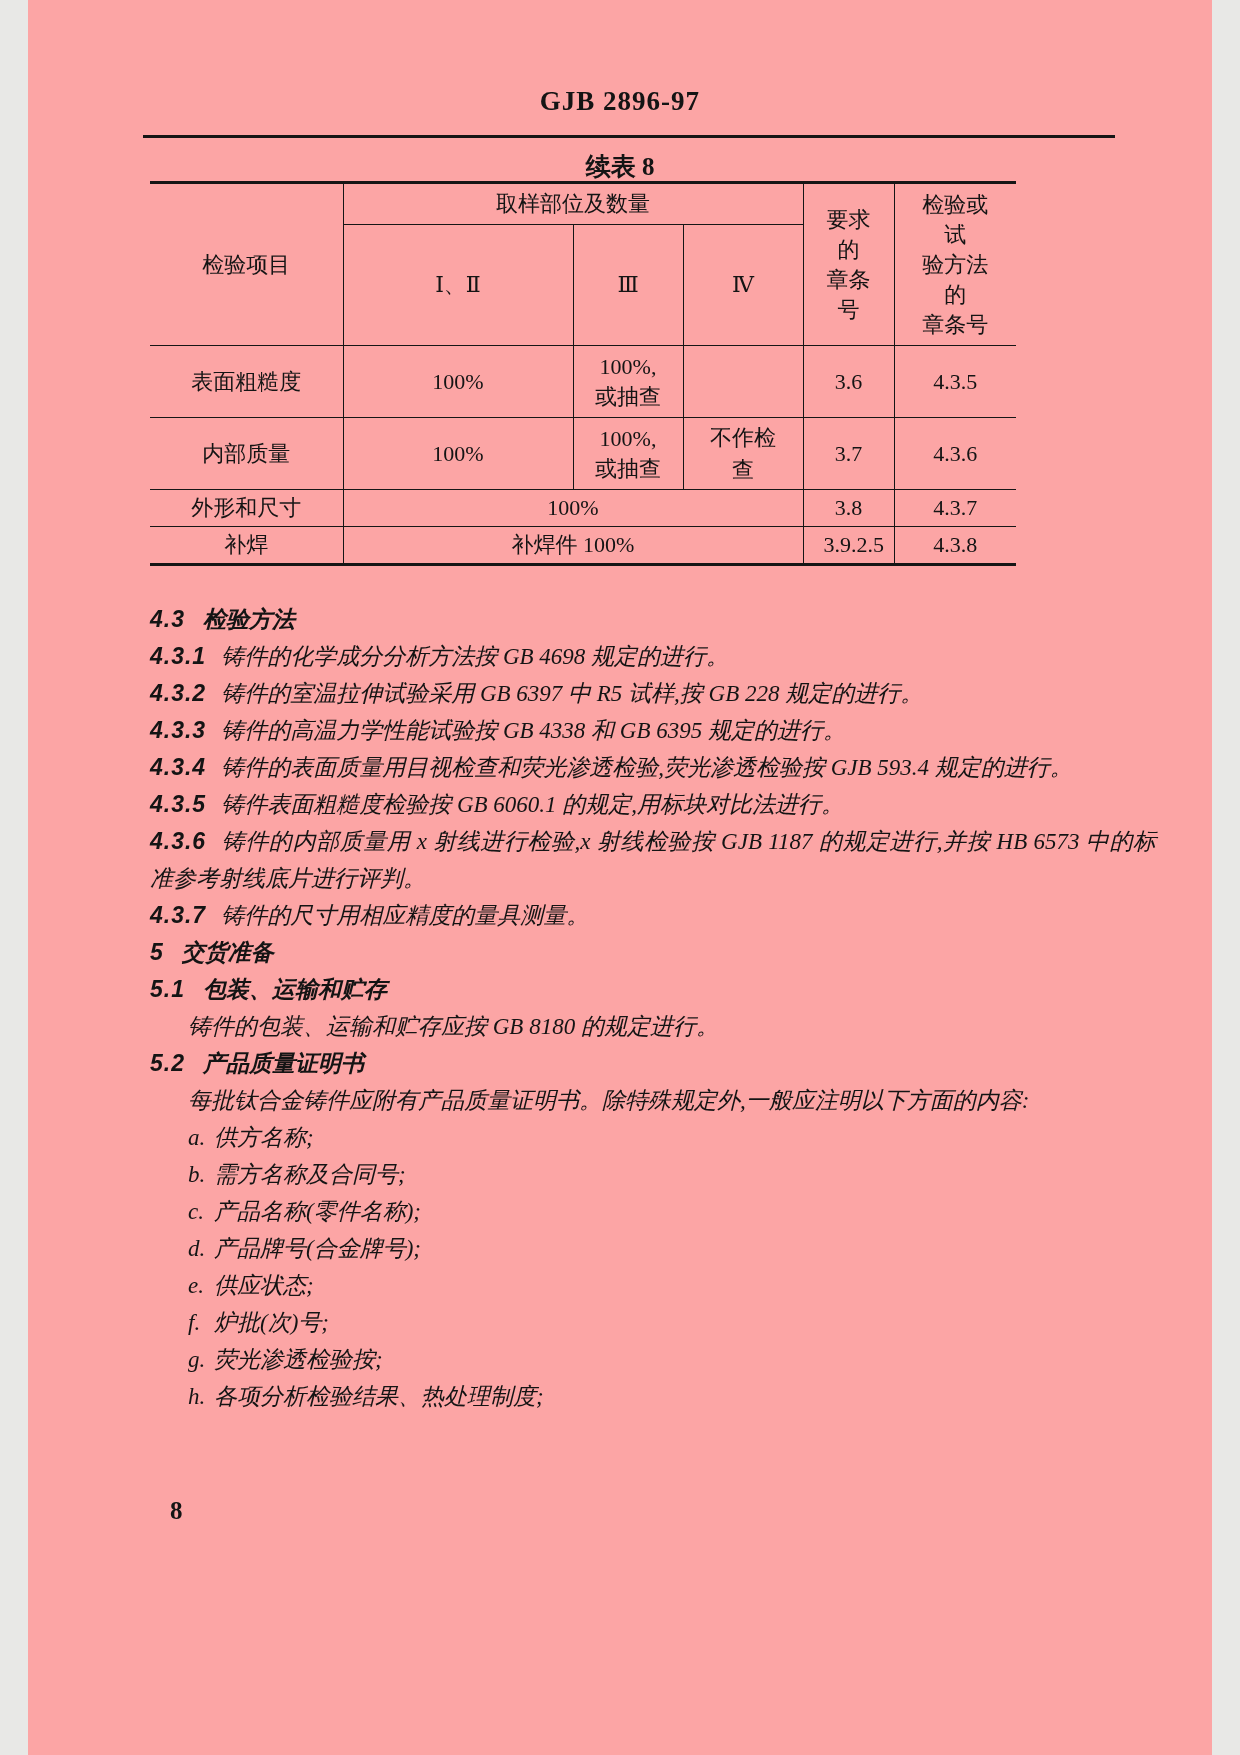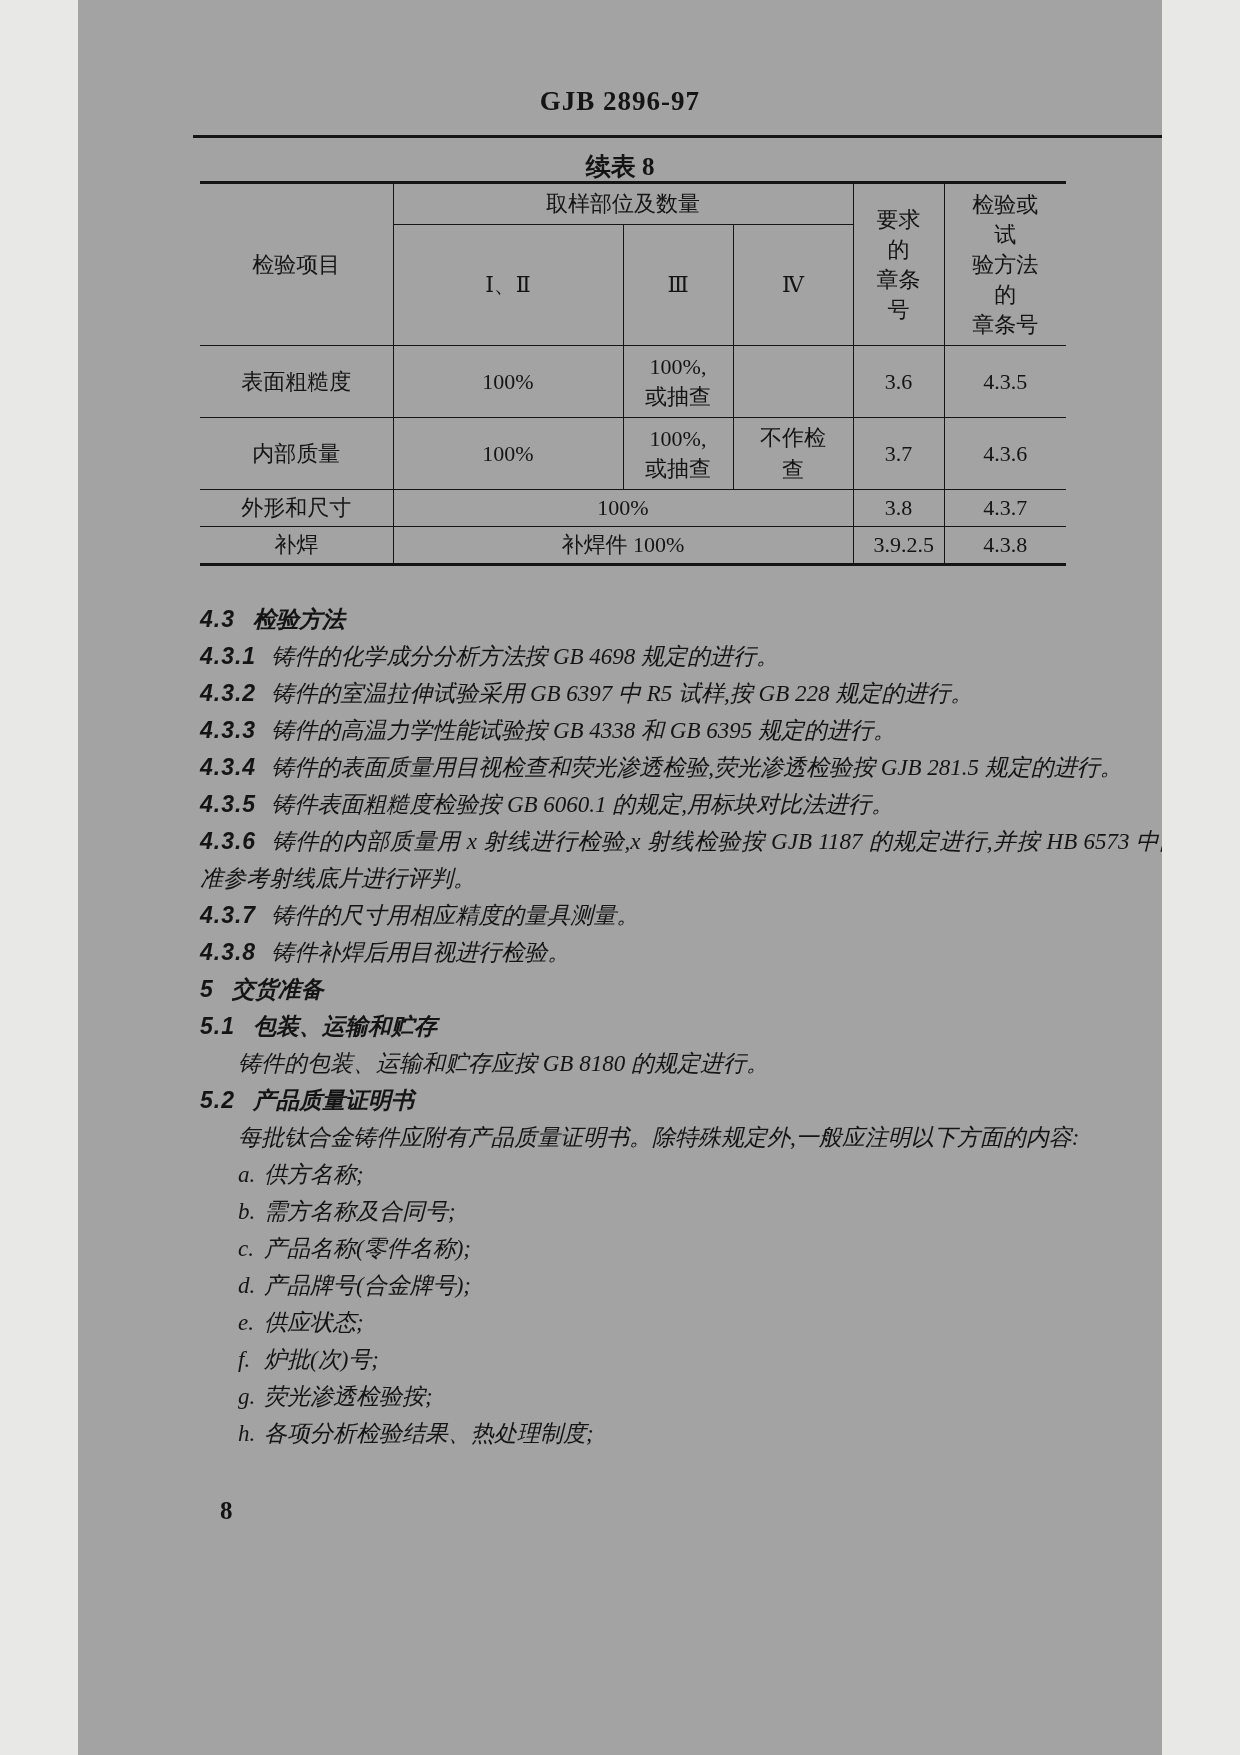--- a/index.html
+++ b/index.html
@@ -1,22 +1,22 @@
 <!DOCTYPE html>
 <html><head>
 <meta charset="utf-8">
 <style>
   * { box-sizing: border-box; margin: 0; padding: 0; }
   html, body { background: #e8e8e6; }
   .page {
     position: relative;
-    width: 1084px;
+    width: 1184px;
     height: 1755px;
     margin: 0 auto;
-    background: #a3a3a3;
+    background: #fca5a5;
     color: #141414;
     font-family: "Liberation Serif", "DejaVu Serif", serif;
     overflow: hidden;
   }
   .doc-number {
     position: absolute;
     top: 86px; left: 0; width: 100%;
     text-align: center;
     font-size: 27px;
     font-weight: bold;
@@ -166,25 +166,24 @@
     </tbody>
   </table>
 
   <div class="body-text">
 
     <p class="heading"><span class="clause-num">4.3</span><span>检验方法</span></p>
 
     <p><span class="clause-num">4.3.1</span><span>铸件的化学成分分析方法按 GB 4698 规定的进行。</span></p>
     <p><span class="clause-num">4.3.2</span><span>铸件的室温拉伸试验采用 GB 6397 中 R5 试样,按 GB 228 规定的进行。</span></p>
     <p><span class="clause-num">4.3.3</span><span>铸件的高温力学性能试验按 GB 4338 和 GB 6395 规定的进行。</span></p>
-    <p><span class="clause-num">4.3.4</span><span>铸件的表面质量用目视检查和荧光渗透检验,荧光渗透检验按 GJB 281.5 规定的进行。</span></p>
+    <p><span class="clause-num">4.3.4</span><span>铸件的表面质量用目视检查和荧光渗透检验,荧光渗透检验按 GJB 593.4 规定的进行。</span></p>
     <p><span class="clause-num">4.3.5</span><span>铸件表面粗糙度检验按 GB 6060.1 的规定,用标块对比法进行。</span></p>
     <p><span class="clause-num">4.3.6</span><span>铸件的内部质量用 x 射线进行检验,x 射线检验按 GJB 1187 的规定进行,并按 HB 6573 中的标准参考射线底片进行评判。</span></p>
     <p><span class="clause-num">4.3.7</span><span>铸件的尺寸用相应精度的量具测量。</span></p>
-    <p><span class="clause-num">4.3.8</span><span>铸件补焊后用目视进行检验。</span></p>
 
     <p class="heading chapter"><span class="clause-num">5</span><span>交货准备</span></p>
 
     <p class="heading sec51"><span class="clause-num">5.1</span><span>包装、运输和贮存</span></p>
     <p class="indented">铸件的包装、运输和贮存应按 GB 8180 的规定进行。</p>
 
     <p class="heading"><span class="clause-num">5.2</span><span>产品质量证明书</span></p>
     <p class="indented">每批钛合金铸件应附有产品质量证明书。除特殊规定外,一般应注明以下方面的内容:</p>
 
     <p class="list-item"><span class="list-marker">a.</span><span>供方名称;</span></p>

